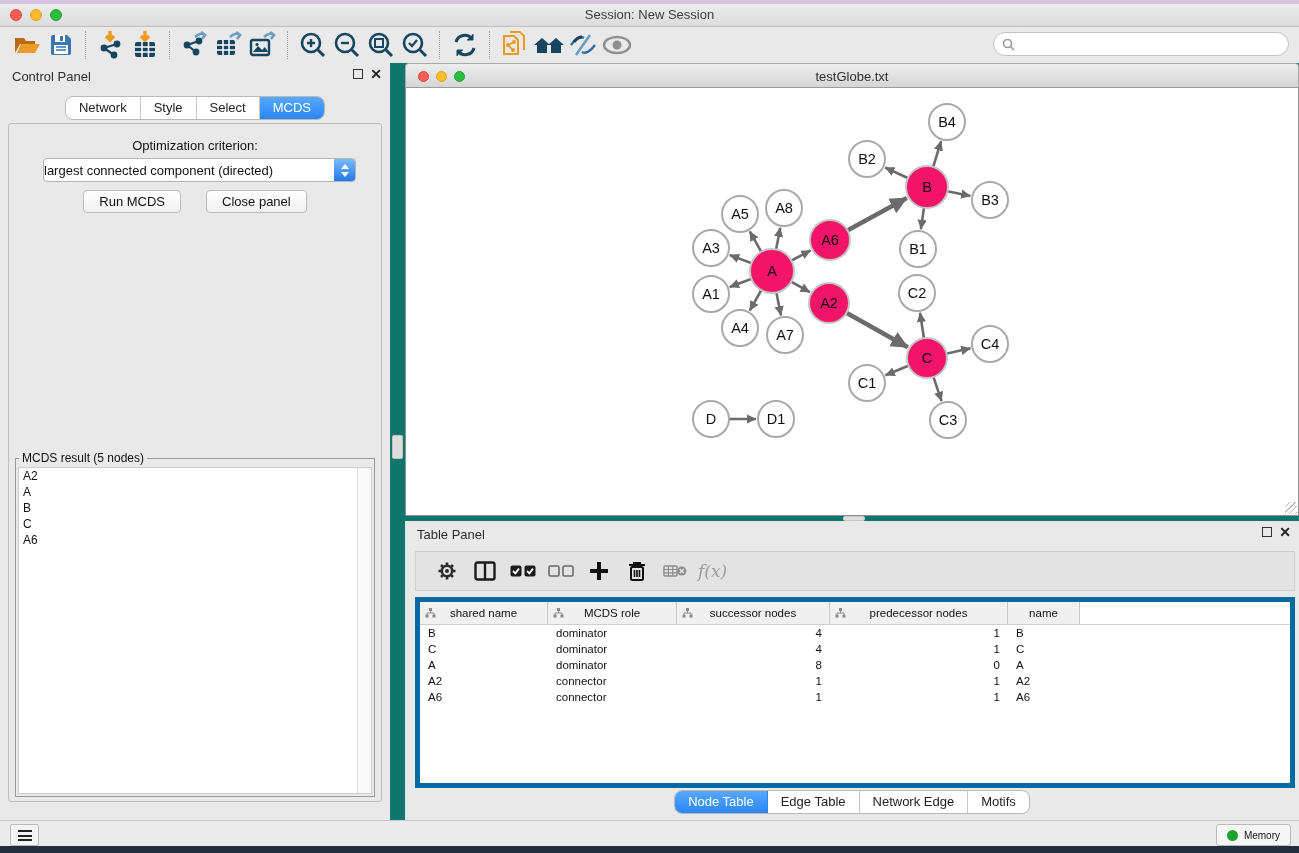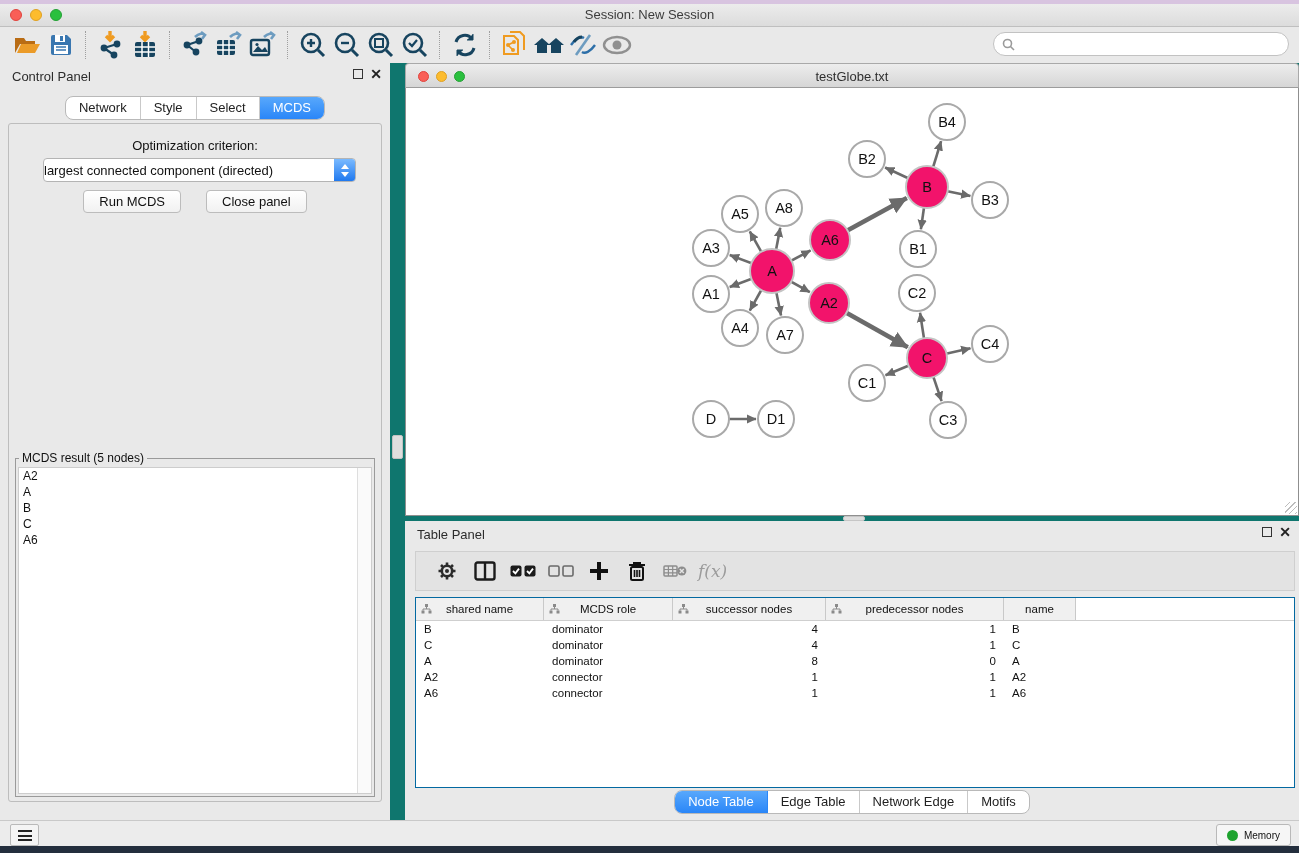--- a/index.html
+++ b/index.html
@@ -66,21 +66,21 @@
   
   .h-split{position:absolute;left:405px;top:512px;width:894px;height:5px;}
   .h-handle{position:absolute;left:438px;top:0px;width:22px;height:5px;background:#dedede;border:1px solid #c6c6c6;border-radius:2px;box-sizing:border-box;}
 
   
   .table-panel{position:absolute;left:405px;top:517px;width:894px;height:299px;background:#e9e9e9;}
   .tp-head{position:absolute;left:0;top:0;right:0;height:26px;}
   .tp-toolbar{position:absolute;left:10px;right:4px;top:30px;height:38px;background:#e3e3e3;border:1px solid #cfcfcf;display:flex;align-items:center;padding-left:12px;gap:0;}
   .tp-icon{width:38px;height:30px;display:flex;align-items:center;justify-content:center;}
   .fx-label{font-family:"DejaVu Serif",serif;font-style:italic;font-size:17px;color:#9b9b9b;margin-left:4px;}
-  .tbl-wrap{position:absolute;left:10px;right:4px;top:76px;bottom:32px;background:#fff;border:1px solid #0369a1;overflow:hidden;}
+  .tbl-wrap{position:absolute;left:10px;right:4px;top:76px;bottom:32px;background:#fff;border:5px solid #0369a1;overflow:hidden;}
   .tbl-header{display:flex;height:22px;border-bottom:1px solid #cfcfcf;}
   .th{background:#f0f0f0;border-right:1px solid #c9c9c9;display:flex;align-items:center;justify-content:center;font-size:11.5px;color:#111;position:relative;box-sizing:border-box;}
   .th .tree-ic{position:absolute;left:5px;top:6px;}
   .tr{display:flex;height:16px;align-items:center;font-size:11.5px;color:#111;}
   .td{box-sizing:border-box;padding:0 8px;white-space:nowrap;overflow:hidden;}
   .td.right{text-align:right;}
   .tp-tabs{position:absolute;left:0;right:0;bottom:6px;text-align:center;}
 
   
   .statusbar{position:absolute;left:0;top:816px;right:0;height:25px;background:#ececec;border-top:1px solid #c9c9c9;}

